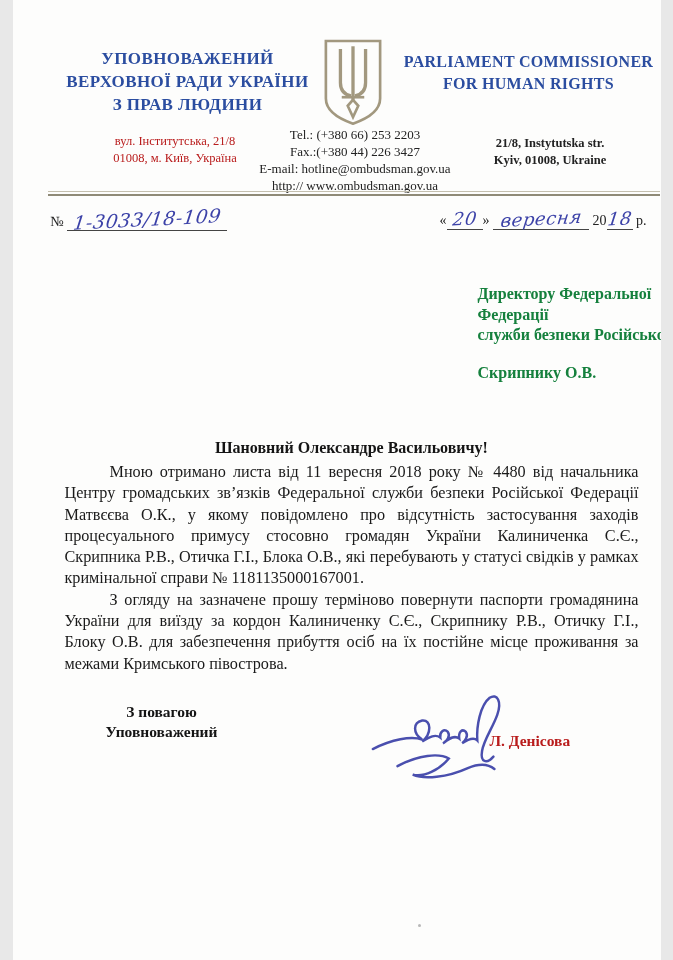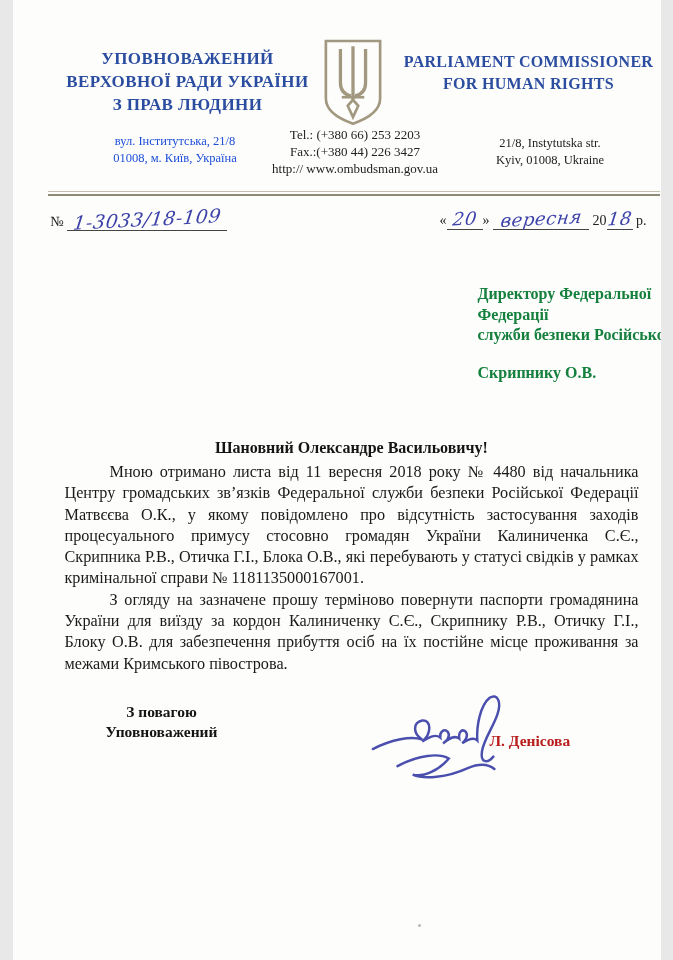--- a/index.html
+++ b/index.html
@@ -21,29 +21,29 @@
   }
   .emblem{position:absolute;left:305px;top:39px;width:70px;height:86px;}
   .lh-title-en{
     position:absolute;left:388px;top:51px;width:256px;
     text-align:center;font-weight:bold;
     font-size:16px;line-height:22px;
     color:#2b4da0;letter-spacing:.3px;
   }
   .addr-uk{
     position:absolute;left:70px;top:133px;width:185px;
-    text-align:center;font-size:12.5px;line-height:17px;color:#1d4ed8;
+    text-align:center;font-size:12.5px;line-height:17px;color:#b91c1c;
   }
   .contacts{
     position:absolute;left:235px;top:126px;width:215px;
     text-align:center;font-size:13px;line-height:17px;color:#222;
   }
   .addr-en{
     position:absolute;left:455px;top:135px;width:165px;
-    text-align:center;font-size:12.5px;line-height:17px;color:#222;
+    text-align:center;font-size:12.5px;line-height:17px;color:#222;font-weight:bold;
   }
   .rule{
     position:absolute;left:35px;top:191px;width:612px;height:2px;
     border-top:1px solid #c4bfae;
     border-bottom:2px solid #8f8a77;
   }
   
   .refline{position:absolute;left:38px;top:208px;font-size:14px;color:#222;}
   .dateline{position:absolute;right:14px;top:208px;font-size:14px;color:#222;white-space:nowrap;}
   .u{display:inline-block;border-bottom:1px solid #444;text-align:center;vertical-align:baseline;}
@@ -118,20 +118,21 @@
   </div>
 
   <div class="addr-uk">
     <div>вул. Інститутська, 21/8</div>
     <div>01008, м. Київ, Україна</div>
   </div>
 
   <div class="contacts">
     <div>Tel.: (+380 66) 253 2203</div>
     <div>Fax.:(+380 44) 226 3427</div>
+    <div>E-mail: hotline@ombudsman.gov.ua</div>
     <div>http:// www.ombudsman.gov.ua</div>
   </div>
 
   <div class="addr-en">
     <div>21/8, Instytutska str.</div>
     <div>Kyiv, 01008, Ukraine</div>
   </div>
 
   <div class="rule"></div>
 

